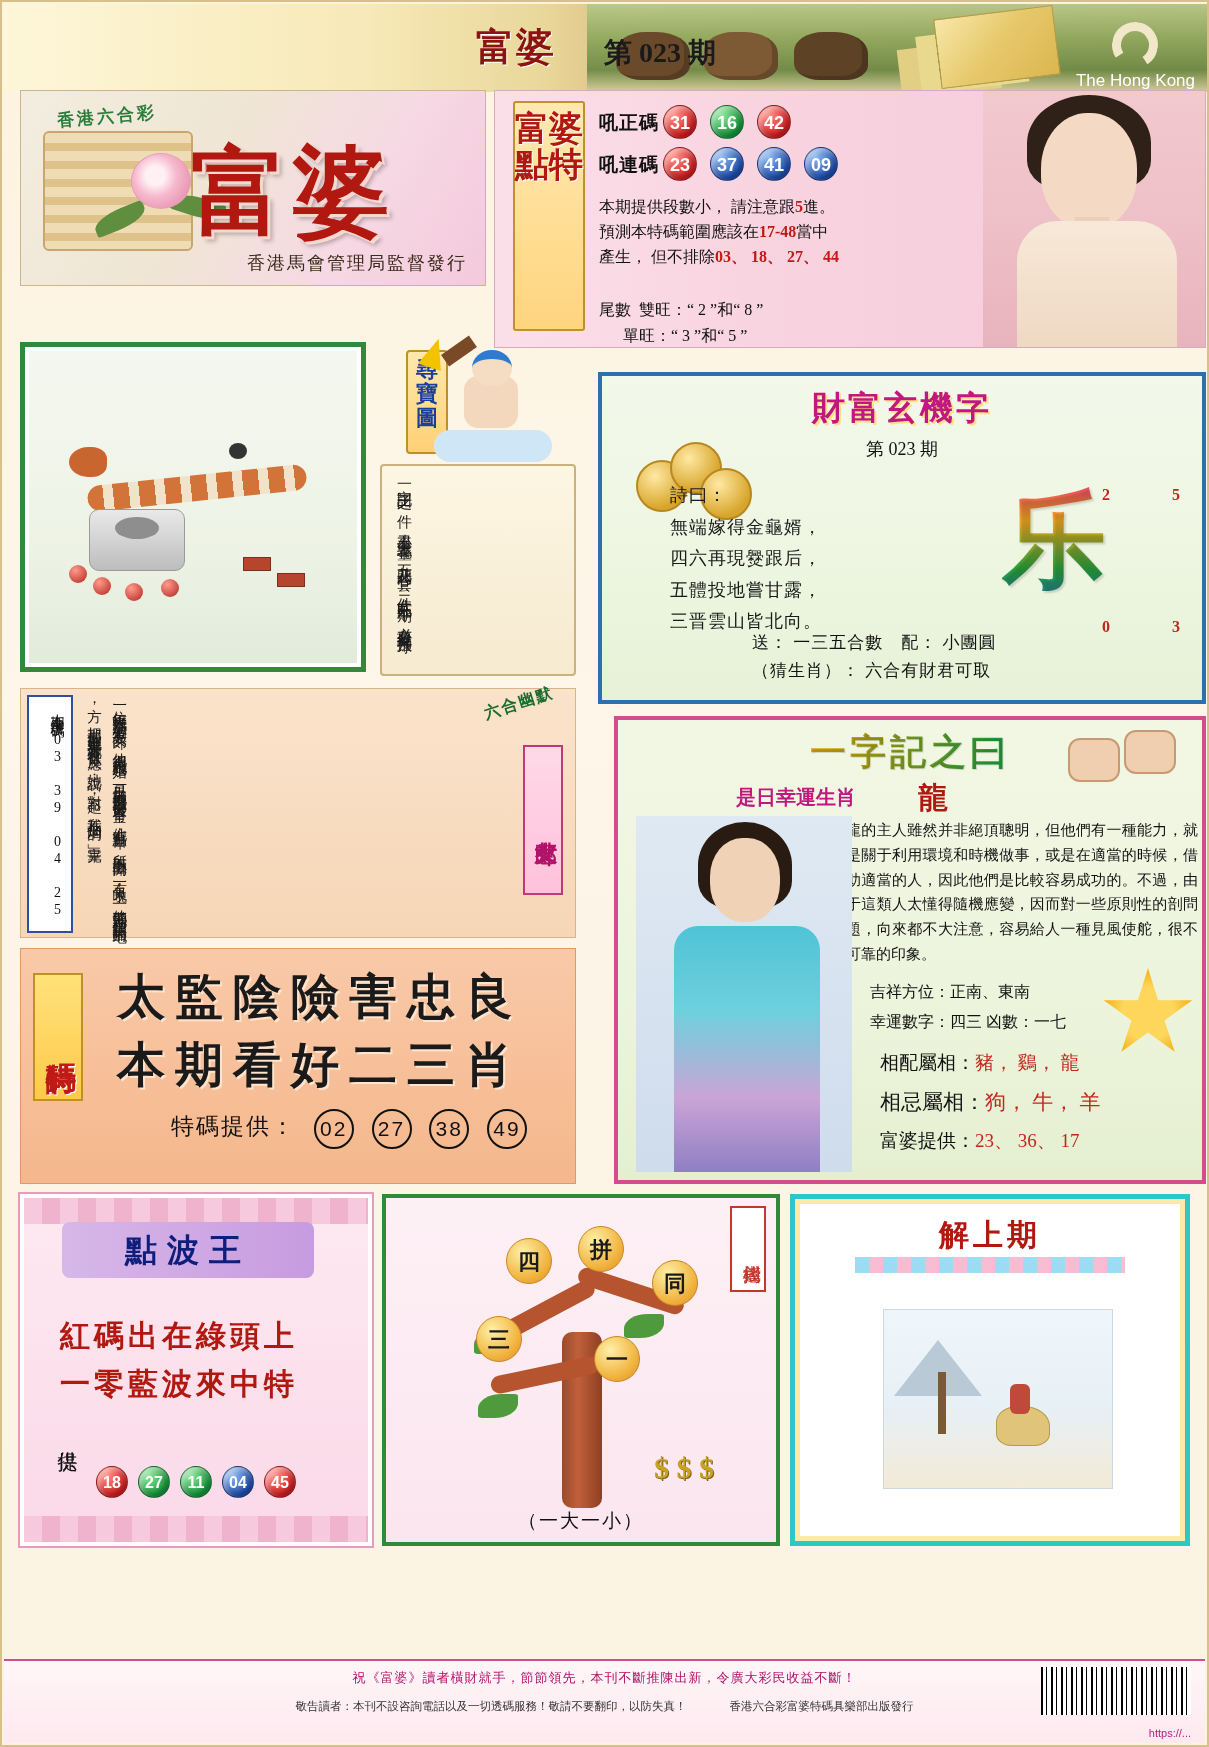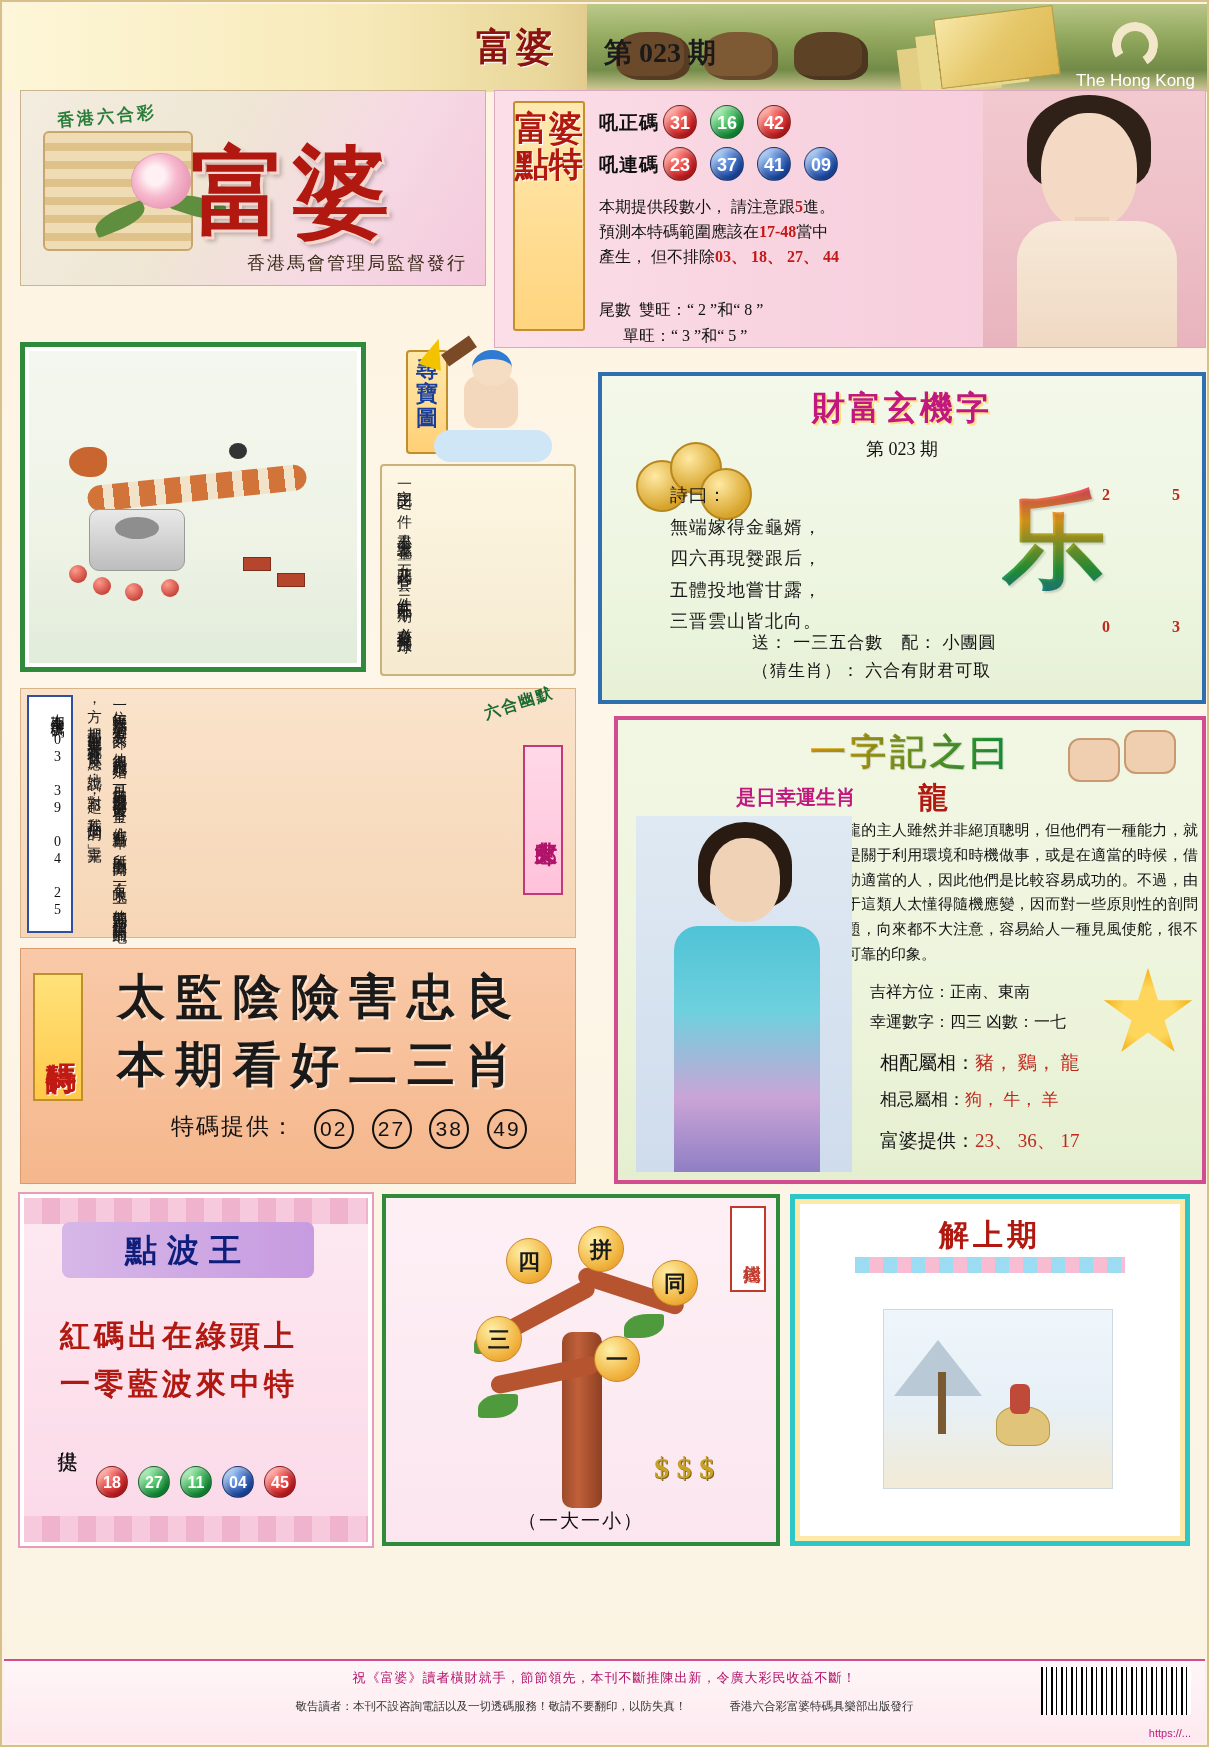--- a/index.html
+++ b/index.html
@@ -363,21 +363,21 @@
   .zodiac .desc {
     position:absolute; left:228px; top:98px; width:352px;
     font-size:15px; line-height:1.65; color:#111; text-align:justify;
   }
   .zodiac .kv {
     position:absolute; left:252px; font-size:16px; color:#111;
   }
   .zodiac .kv.k1 { top:262px; }
   .zodiac .kv.k2 { top:292px; }
   .zodiac .kv.k3 { left:262px; top:330px; font-size:19px; color:#111; }
-  .zodiac .kv.k4 { left:262px; top:368px; font-size:17px; color:#111; }
+  .zodiac .kv.k4 { left:262px; top:368px; font-size:21px; color:#111; }
   .zodiac .kv.k5 { left:262px; top:408px; font-size:19px; color:#111; }
   .zodiac .kv .val { color:#c1271d; }
   .zodiac .girl {
     position:absolute; left:18px; top:96px; width:216px; height:356px;
     background:linear-gradient(180deg,#dfe9f3,#cfdcec);
     overflow:hidden;
   }
   .zodiac .girl .head {
     position:absolute; left:74px; top:22px; width:70px; height:84px;
     border-radius:46%; background:#f0d2b6;

